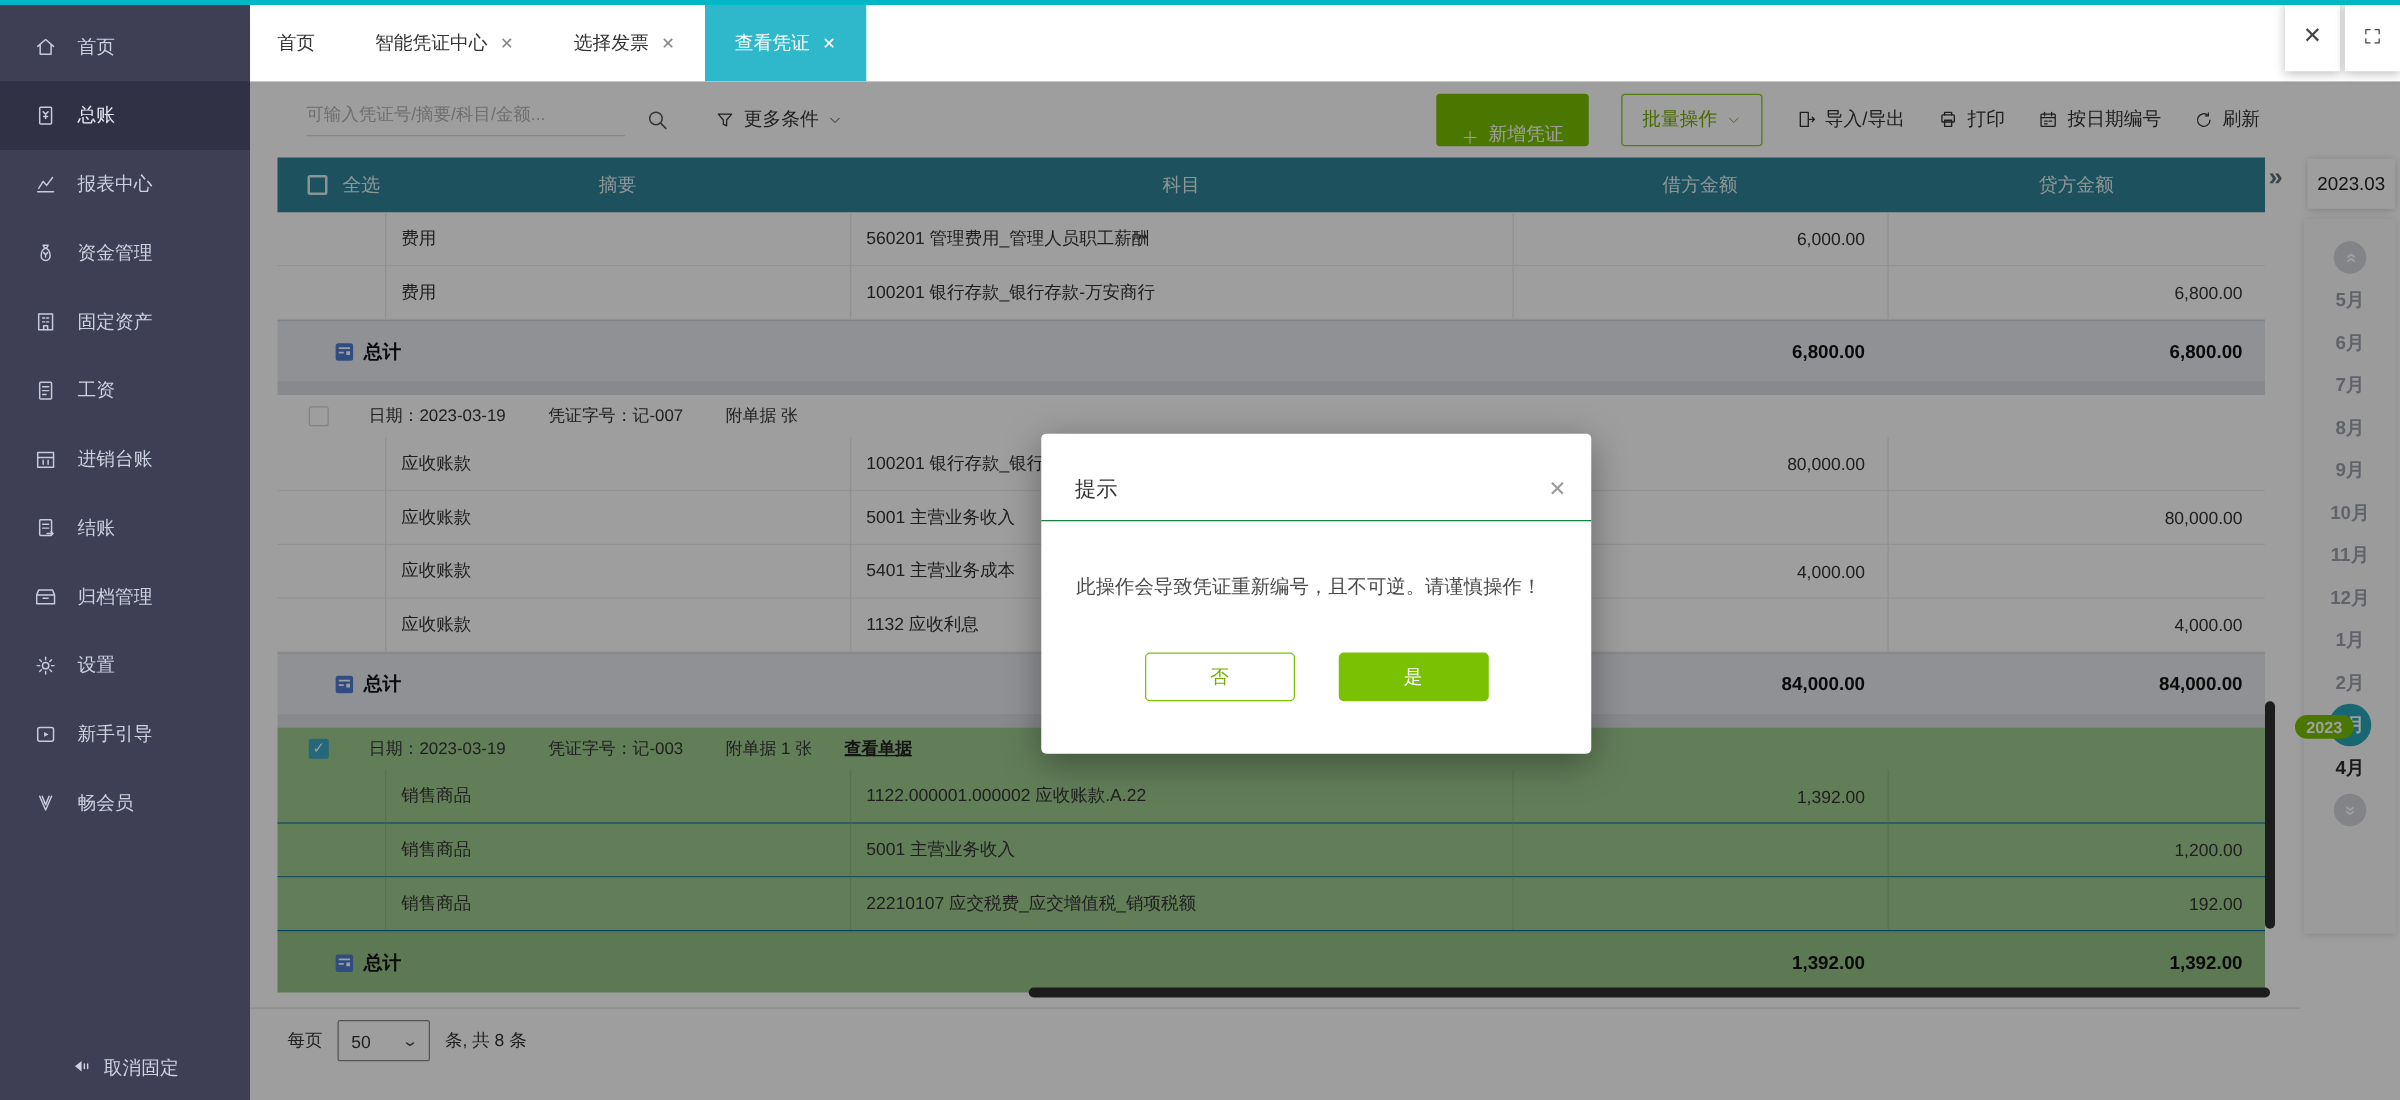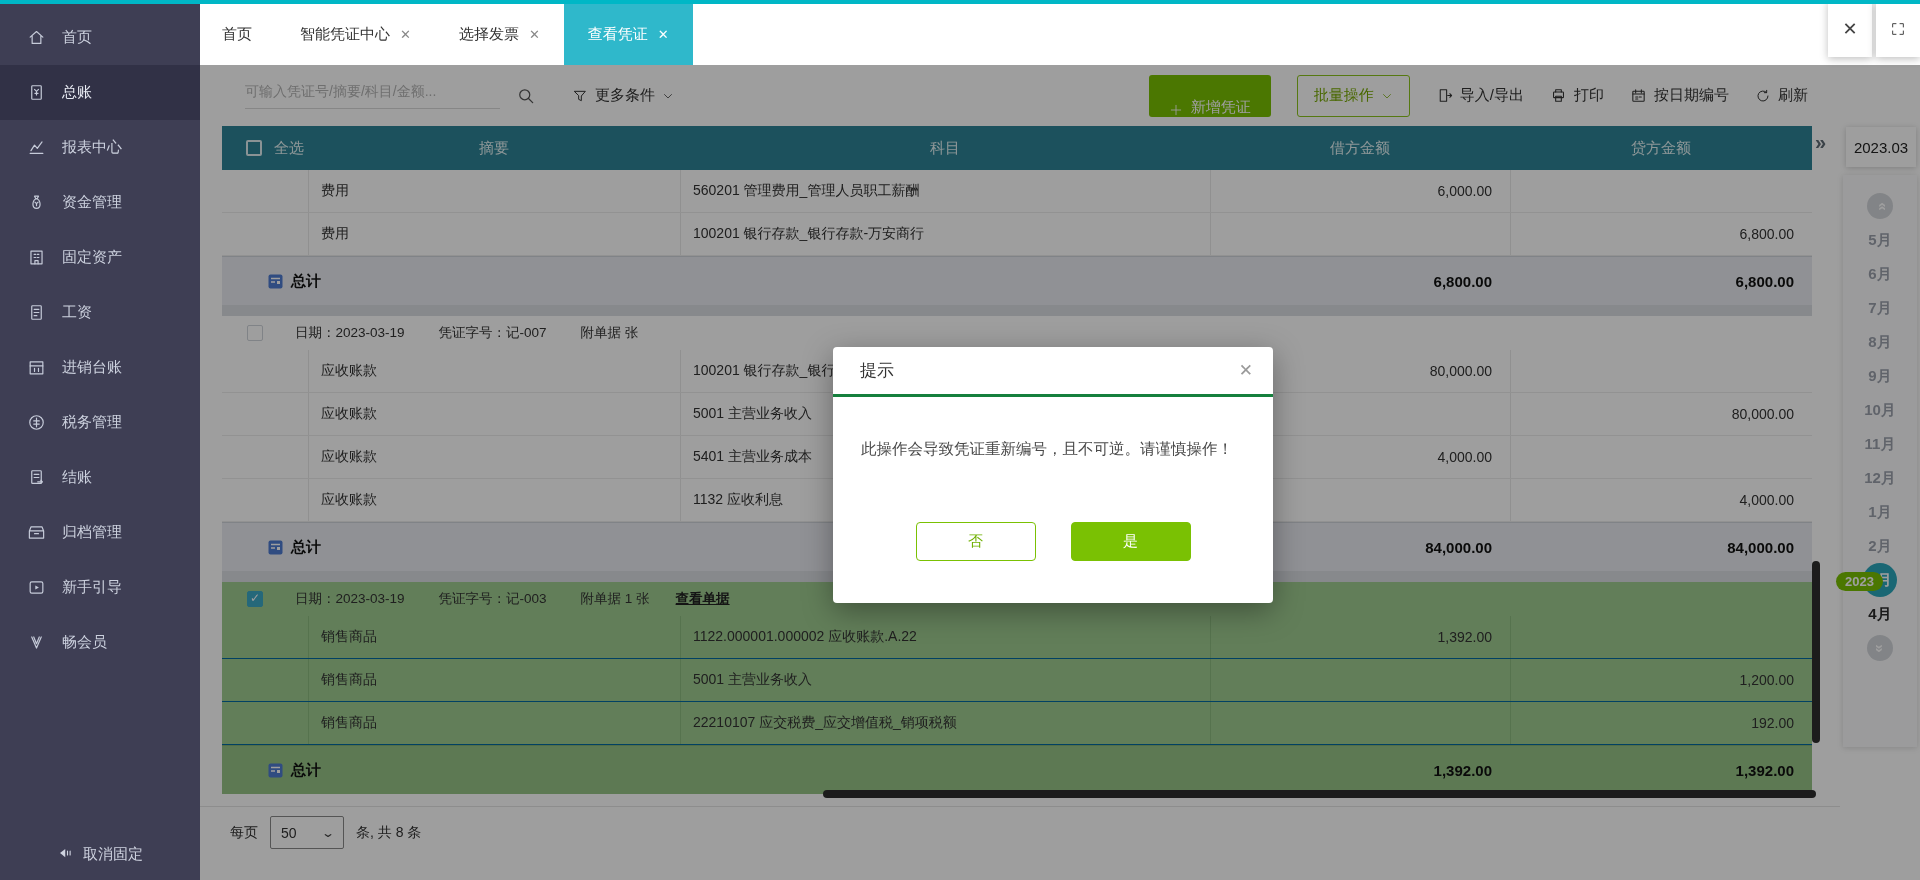--- a/index.html
+++ b/index.html
@@ -91,21 +91,21 @@
   .yearbadge { position:absolute; left:-7px; top:397px; background:#7ac103; color:#fff; font-size:13px; font-weight:bold; padding:2px 9px; border-radius:10px; z-index:3; }
 
   
   .pager { position:absolute; left:0px; top:741px; width:1640px; height:52px; background:#fff; border-top:1px solid #e4e4e4; display:flex; align-items:center; padding-left:30px; gap:12px; font-size:14px; color:#333; }
   .pagesel { width:74px; height:33px; border:1px solid #8a8a8a; border-radius:2px; display:flex; align-items:center; justify-content:space-between; padding:0 10px; cursor:pointer; background:#fff; }
   .pagesel .chev { font-size:12px; color:#444; transform:scaleX(1.4); }
 
   
   .overlay { position:absolute; left:200px; top:65px; width:1720px; height:815px; background:rgba(0,0,0,.38); z-index:10; }
   .modal { position:absolute; left:833px; top:347px; width:440px; height:256px; background:#fff; border-radius:4px; box-shadow:0 8px 30px rgba(0,0,0,.35); z-index:50; }
-  .modal-head { height:50px; display:flex; align-items:center; justify-content:space-between; padding:0 20px 0 27px; border-bottom:3px solid #15803d; font-size:17px; color:#333; }
+  .modal-head { height:50px; display:flex; align-items:center; justify-content:space-between; padding:0 20px 0 27px; border-bottom:1px solid #15803d; font-size:17px; color:#333;margin-top:20px; }
   .modal-x { color:#9a9a9a; font-size:17px; cursor:pointer; }
   .modal-body { padding:42px 28px 0 28px; font-size:15.5px; color:#4a4a4a; }
   .modal-btns { position:absolute; left:0; bottom:42px; width:100%; display:flex; justify-content:center; gap:35px; }
   .mbtn { width:120px; height:39px; border-radius:4px; font-size:15px; display:flex; align-items:center; justify-content:center; cursor:pointer; }
   .mbtn.no { background:#fff; border:1px solid #7ac103; color:#6fb000; }
   .mbtn.yes { background:#7ac103; border:1px solid #7ac103; color:#fff; }
 </style>
 </head>
 <body>
 
@@ -174,42 +174,42 @@
             <svg class="lin" viewBox="0 0 24 24" width="19" height="19">
               <rect x="4" y="5" width="16" height="15"></rect>
               <path d="M4 10 H20 M9.5 13 V17 M14.5 13 V17"></path>
             </svg>
           </span>
           <span>进销台账</span>
         </div>
         <div class="side-item">
           <span class="s-ico">
             <svg class="lin" viewBox="0 0 24 24" width="19" height="19">
-              <circle cx="12" cy="12" r="8.5"></circle>
-              <path d="M8.5 10 H15.5 M8.5 14 H15.5 M12 6.5 V17.5"></path>
-            </svg>
-          </span>
-          <span>税务管理</span>
-        </div>
-        <div class="side-item">
-          <span class="s-ico">
-            <svg class="lin" viewBox="0 0 24 24" width="19" height="19">
               <rect x="6" y="3.5" width="12" height="16" rx="1"></rect>
               <path d="M9 8 H15 M9 12 H15 M13.5 17.5 H19.5 M17.5 15.5 L19.5 17.5 L17.5 19.5"></path>
             </svg>
           </span>
           <span>结账</span>
         </div>
         <div class="side-item">
           <span class="s-ico">
             <svg class="lin" viewBox="0 0 24 24" width="19" height="19">
               <path d="M5 5 H19 L21 10 V19 H3 V10 Z M3 10 H21 M9.5 13.5 H14.5"></path>
             </svg>
           </span>
           <span>归档管理</span>
+        </div>
+        <div class="side-item">
+          <span class="s-ico">
+            <svg class="lin" viewBox="0 0 24 24" width="19" height="19">
+              <circle cx="12" cy="12" r="3.2"></circle>
+              <path d="M12 3.5 V6 M12 18 V20.5 M3.5 12 H6 M18 12 H20.5 M6 6 L7.8 7.8 M16.2 16.2 L18 18 M18 6 L16.2 7.8 M7.8 16.2 L6 18"></path>
+            </svg>
+          </span>
+          <span>设置</span>
         </div>
         <div class="side-item">
           <span class="s-ico">
             <svg class="lin" viewBox="0 0 24 24" width="19" height="19">
               <rect x="4" y="5" width="16" height="14" rx="2"></rect>
               <path d="M10.5 9.5 L15 12 L10.5 14.5 Z" fill="currentColor" stroke="none"></path>
             </svg>
           </span>
           <span>新手引导</span>
         </div>

